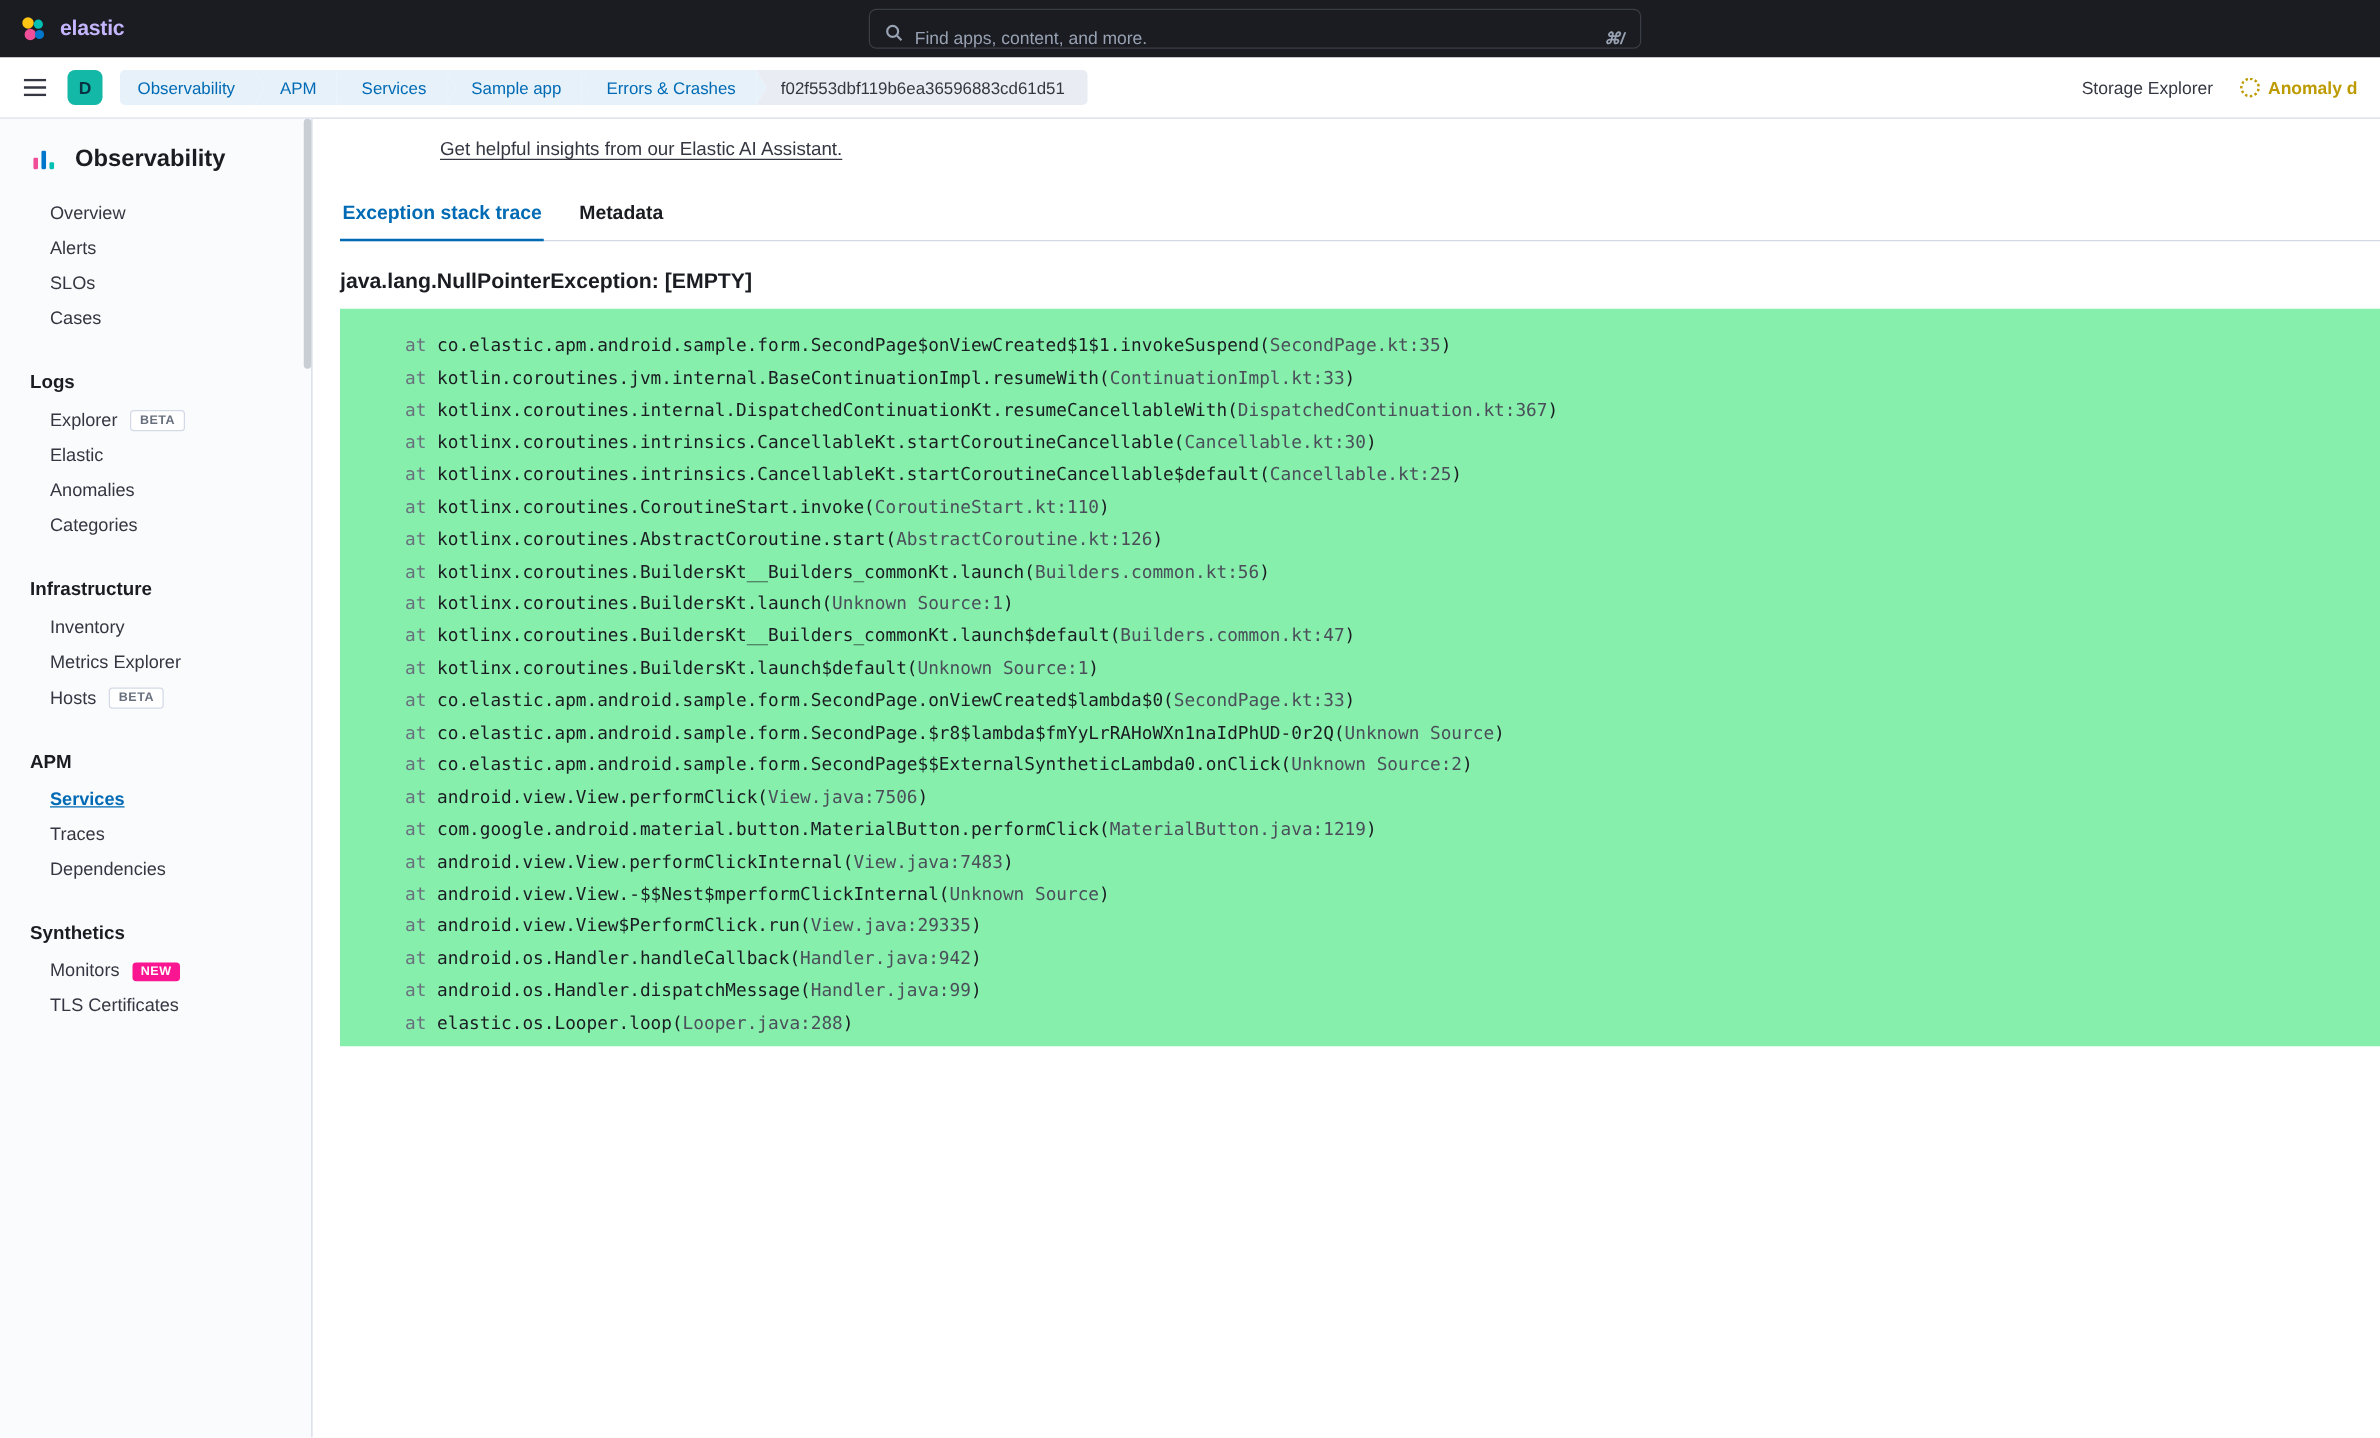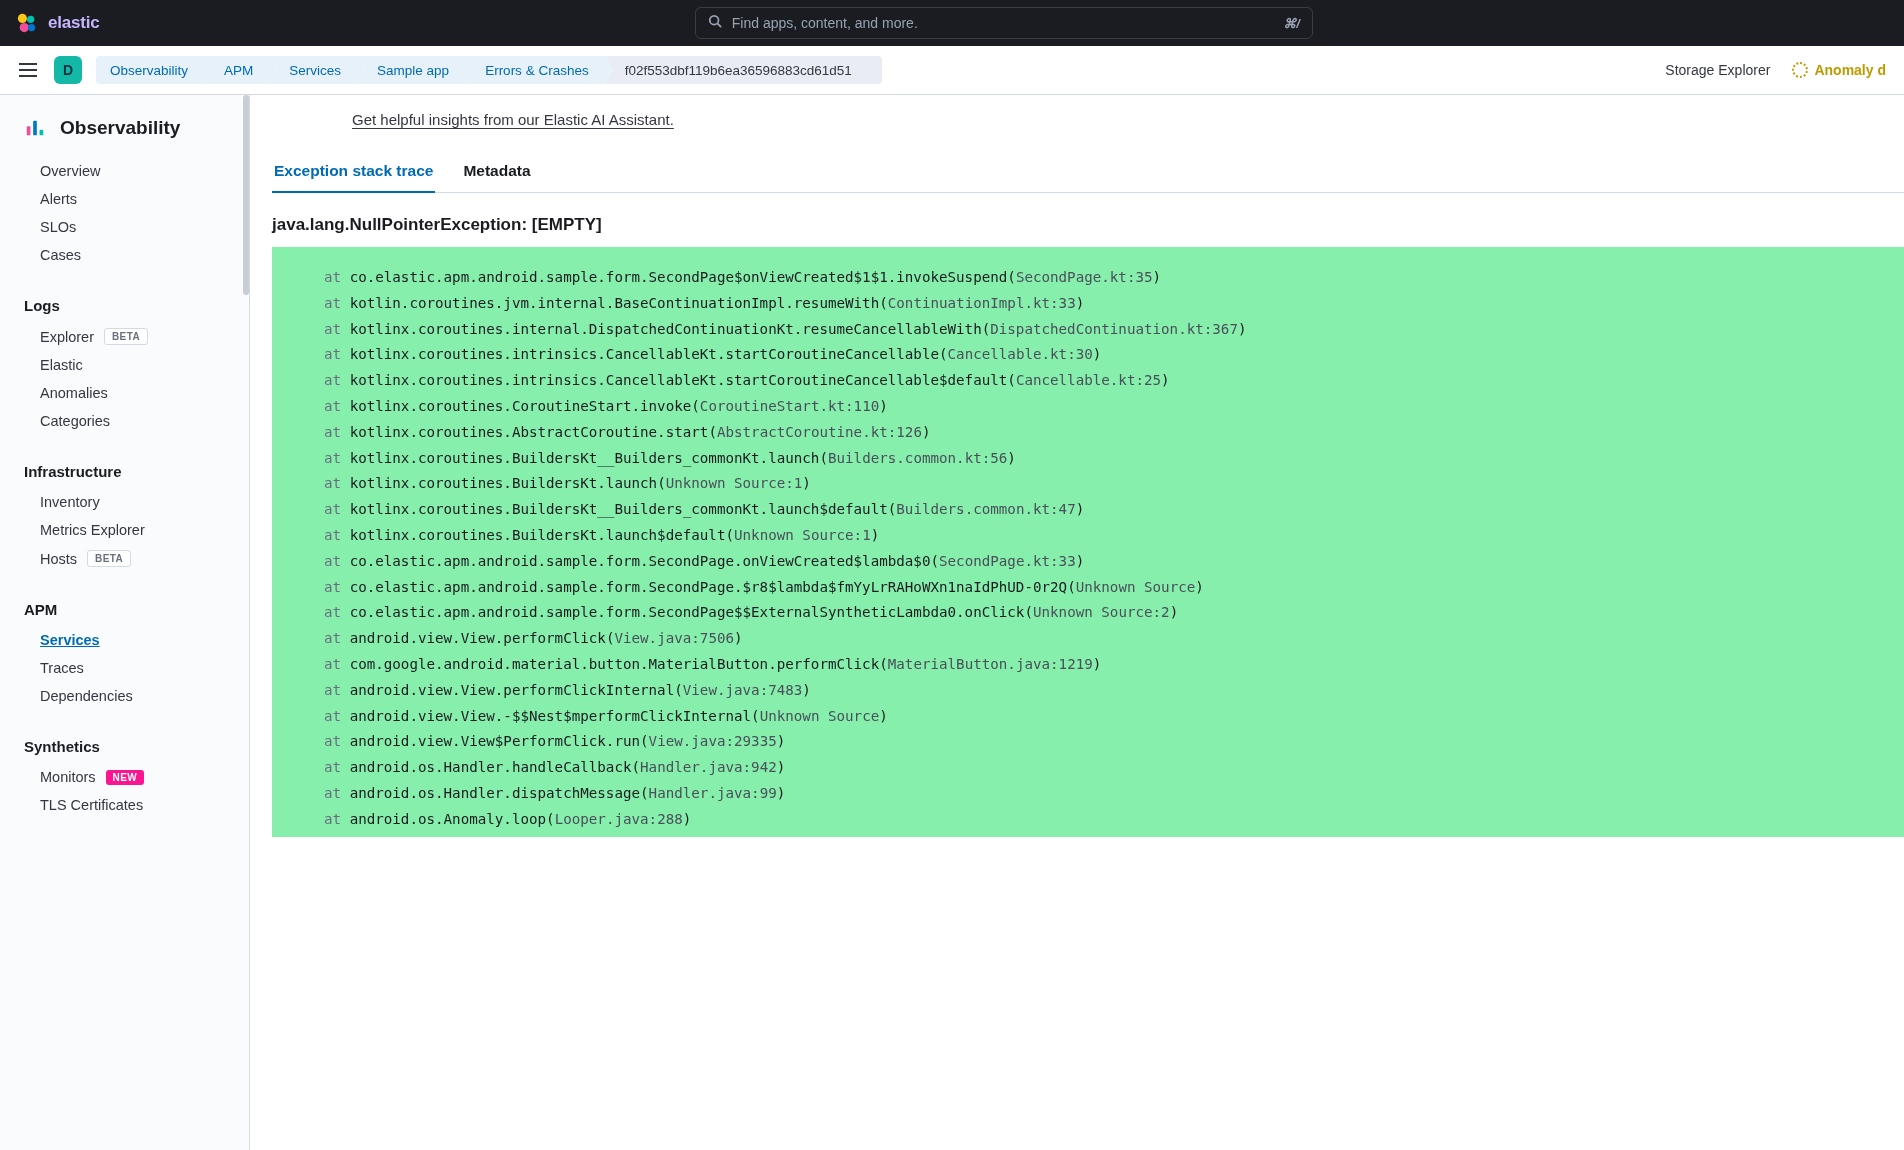--- a/index.html
+++ b/index.html
@@ -4,33 +4,33 @@
 <style>
 * { margin: 0; padding: 0; box-sizing: border-box; }
 body { font-family: -apple-system, BlinkMacSystemFont, 'Segoe UI', Helvetica, Arial, sans-serif; background: #fff; color: #1a1c21; overflow: hidden; }
 
 .topbar { height: 46px; background: #1a1c21; display: flex; align-items: center; padding: 0 16px; gap: 20px; }
 .logo-wrap { display: flex; align-items: center; gap: 10px; }
 .logo-icon { width: 22px; height: 22px; position: relative; }
 .logo-icon svg { width: 100%; height: 100%; }
 .logo-text { color: #c4b5fd; font-weight: 700; font-size: 17px; letter-spacing: -0.2px; }
 .search-wrap { flex: 1; display: flex; justify-content: center; }
-.searchbar { width: 618px; height: 32px; background: #1a1c21; border: 1px solid #3a3d45; border-radius: 6px; display: flex; align-items: center; padding: 0 12px; gap: 10px; }
+.searchbar { width: 618px; height: 32px; background: #1a1c21; border: 1px solid #3a3d45; border-radius: 6px; display: flex; align-items: flex-end; padding: 0 12px; gap: 10px; }
 .searchbar .sicon { color: #98a2b3; }
 .searchbar input { flex: 1; background: transparent; border: none; outline: none; color: #fff; font-size: 14px; }
 .searchbar input::placeholder { color: #98a2b3; }
 .searchbar .kbd { color: #98a2b3; font-size: 13px; font-weight: 600; font-style: italic; }
 
 .subbar { height: 49px; background: #fff; border-bottom: 1px solid #d3dae6; display: flex; align-items: center; padding: 0 12px; gap: 10px; }
 .hamburger { width: 32px; height: 32px; display: flex; align-items: center; justify-content: center; cursor: pointer; border-radius: 4px; }
 .avatar { width: 28px; height: 28px; background: #14b8a6; color: #083344; font-weight: 700; display: flex; align-items: center; justify-content: center; border-radius: 6px; font-size: 14px; }
 .breadcrumbs { display: flex; align-items: center; margin-left: 4px; flex: 1; min-width: 0; }
 .crumb { height: 28px; display: flex; align-items: center; padding: 0 16px 0 20px; font-size: 13.5px; position: relative; white-space: nowrap; }
 .crumb.link { background: #e6f1fa; color: #006bb4; cursor: pointer; }
-.crumb.current { background: #e9edf3; color: #343741; padding-right: 30px; }
+.crumb.current { background: #e9edf3; color: #343741; padding-right: 18px; }
 .crumb::after { content: ''; position: absolute; right: -8px; top: 0; width: 0; height: 0; border-top: 14px solid transparent; border-bottom: 14px solid transparent; z-index: 2; }
 .crumb.link::after { border-left: 8px solid #e6f1fa; }
 .crumb.current::after { border-left: 8px solid #e9edf3; }
 .crumb::before { content: ''; position: absolute; left: 0; top: 0; width: 0; height: 0; border-top: 14px solid transparent; border-bottom: 14px solid transparent; border-left: 8px solid #fff; }
 .crumb:first-child::before { display: none; }
 .crumb:first-child { border-top-left-radius: 4px; border-bottom-left-radius: 4px; padding-left: 14px; }
 .crumb.current:last-child::after { display: none; }
 .crumb.current:last-child { border-top-right-radius: 4px; border-bottom-right-radius: 4px; }
 
 .right-tools { display: flex; align-items: center; gap: 22px; padding-right: 6px; }
@@ -236,16 +236,16 @@
         <div class="stack-line"><span class="dim">at </span><span class="code">co.elastic.apm.android.sample.form.SecondPage.onViewCreated$lambda$0</span><span class="paren">(</span><span class="file">SecondPage.kt:33</span><span class="paren">)</span></div>
         <div class="stack-line"><span class="dim">at </span><span class="code">co.elastic.apm.android.sample.form.SecondPage.$r8$lambda$fmYyLrRAHoWXn1naIdPhUD-0r2Q</span><span class="paren">(</span><span class="file">Unknown Source</span><span class="paren">)</span></div>
         <div class="stack-line"><span class="dim">at </span><span class="code">co.elastic.apm.android.sample.form.SecondPage$$ExternalSyntheticLambda0.onClick</span><span class="paren">(</span><span class="file">Unknown Source:2</span><span class="paren">)</span></div>
         <div class="stack-line"><span class="dim">at </span><span class="code">android.view.View.performClick</span><span class="paren">(</span><span class="file">View.java:7506</span><span class="paren">)</span></div>
         <div class="stack-line"><span class="dim">at </span><span class="code">com.google.android.material.button.MaterialButton.performClick</span><span class="paren">(</span><span class="file">MaterialButton.java:1219</span><span class="paren">)</span></div>
         <div class="stack-line"><span class="dim">at </span><span class="code">android.view.View.performClickInternal</span><span class="paren">(</span><span class="file">View.java:7483</span><span class="paren">)</span></div>
         <div class="stack-line"><span class="dim">at </span><span class="code">android.view.View.-$$Nest$mperformClickInternal</span><span class="paren">(</span><span class="file">Unknown Source</span><span class="paren">)</span></div>
         <div class="stack-line"><span class="dim">at </span><span class="code">android.view.View$PerformClick.run</span><span class="paren">(</span><span class="file">View.java:29335</span><span class="paren">)</span></div>
         <div class="stack-line"><span class="dim">at </span><span class="code">android.os.Handler.handleCallback</span><span class="paren">(</span><span class="file">Handler.java:942</span><span class="paren">)</span></div>
         <div class="stack-line"><span class="dim">at </span><span class="code">android.os.Handler.dispatchMessage</span><span class="paren">(</span><span class="file">Handler.java:99</span><span class="paren">)</span></div>
-        <div class="stack-line"><span class="dim">at </span><span class="code">android.os.Anomaly.loop</span><span class="paren">(</span><span class="file">Looper.java:288</span><span class="paren">)</span></div>
+        <div class="stack-line"><span class="dim">at </span><span class="code">elastic.os.Looper.loop</span><span class="paren">(</span><span class="file">Looper.java:288</span><span class="paren">)</span></div>
       </div>
   </div>
 </div>
 
 </body></html>

